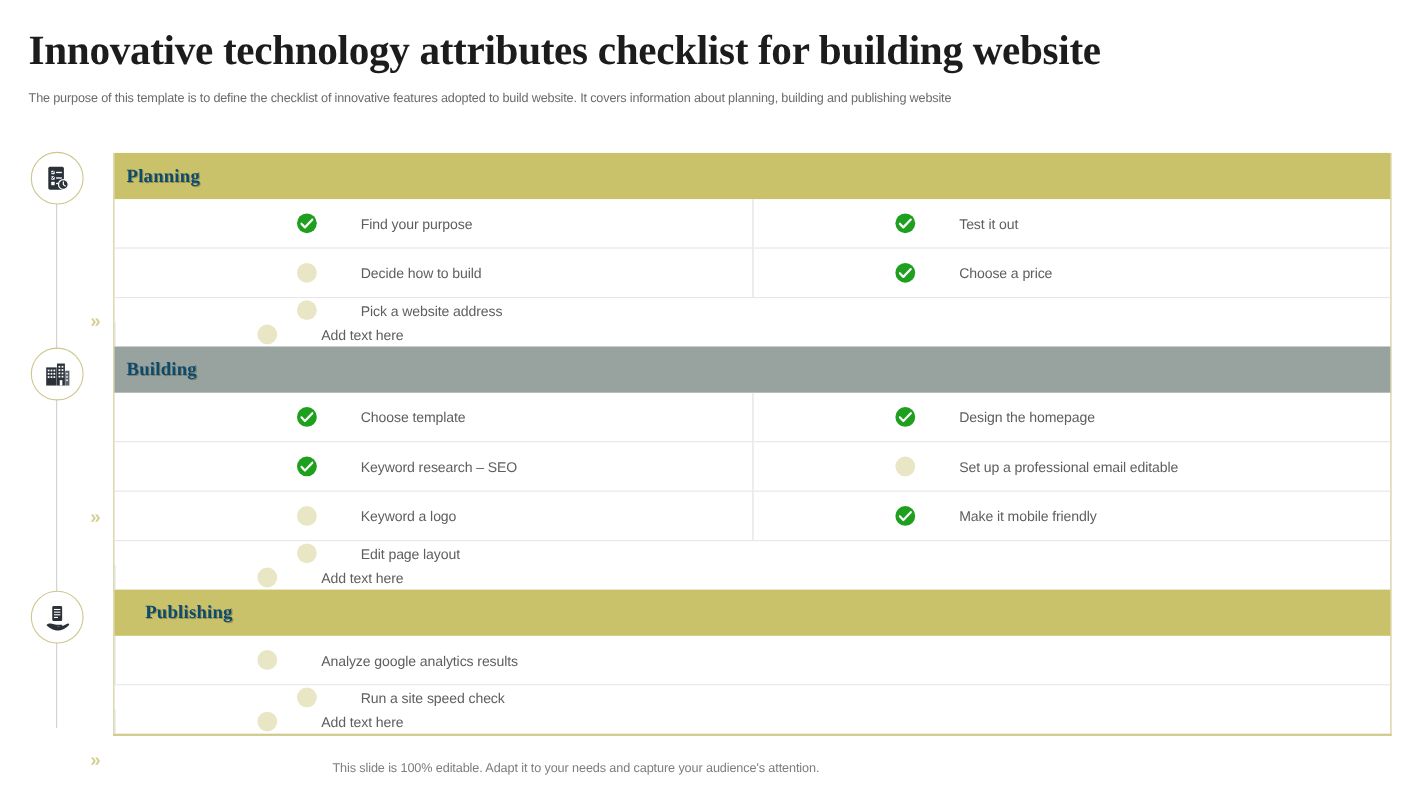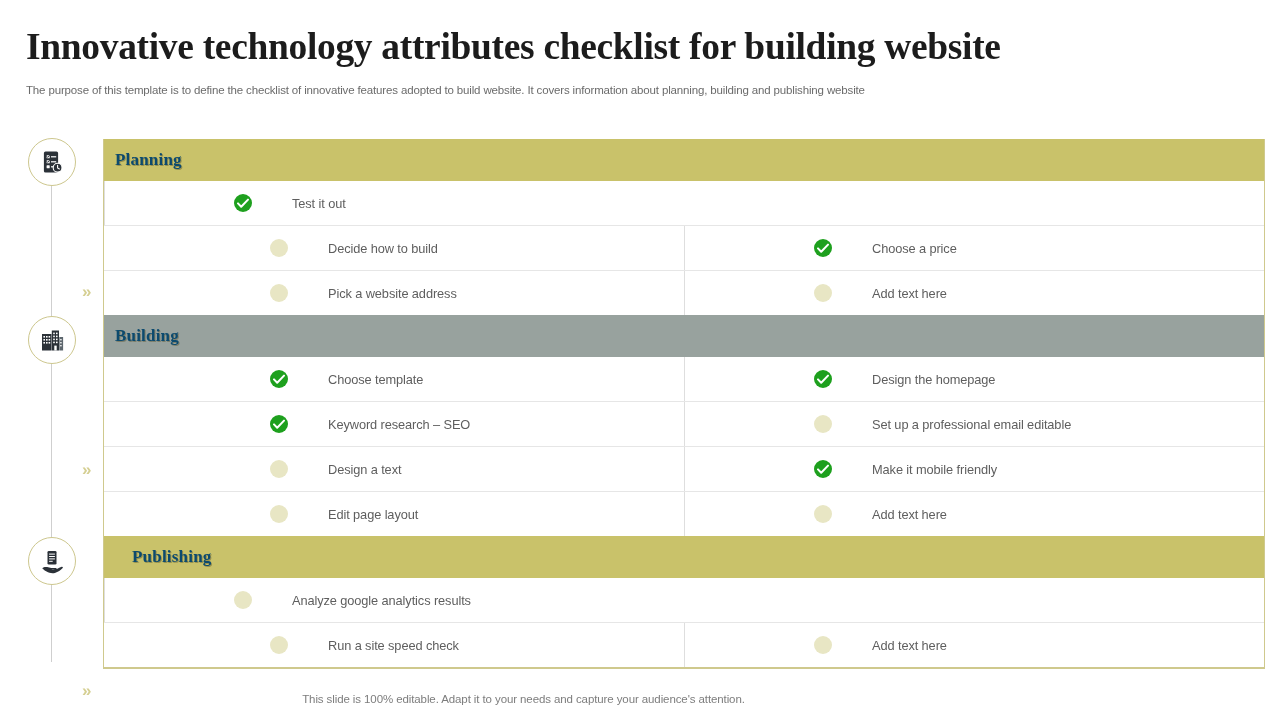--- a/index.html
+++ b/index.html
@@ -108,21 +108,21 @@
     color: #0c4a6e;
     letter-spacing: 0.2px;
     text-shadow: 1px 1px 0 rgba(90,85,45,0.45);
   }
   .rows { display: block; }
   .row {
     display: flex;
     height: 44px;
     border-bottom: 1px solid #e6e6e6;
   }
-  .row:last-child { border-bottom: none; }
+  .row:last-child { border-bottom: none; flex-direction: column; }
   .cell {
     flex: 1 1 50%;
     display: flex;
     align-items: center;
     box-sizing: border-box;
     min-width: 0;
   }
   .cell.left  { padding-left: 166px; }
   .cell.right { padding-left: 129px; border-left: 1px solid #dedede; }
 
@@ -235,20 +235,28 @@
   <div class="rail-chevron" style="top:551px;">»</div>
 </div>
 
 <div id="checklist">
 
   <div class="section-bar" style="background: rgb(201, 194, 106);">
     <span class="section-label">Planning</span>
   </div>
   <div class="rows">
     <div class="row">
+      <div class="cell left">
+        <span class="marker done">
+            <svg width="12" height="11" viewBox="0 0 12 11">
+              <path d="M1 5.4l3.2 3.3L11 1.6" stroke="#fff" stroke-width="2" fill="none" stroke-linecap="round" stroke-linejoin="round"></path>
+            </svg>
+          </span>
+        <span class="item-label">Find your purpose</span>
+      </div>
       <div class="cell right">
         <span class="marker done">
             <svg width="12" height="11" viewBox="0 0 12 11">
               <path d="M1 5.4l3.2 3.3L11 1.6" stroke="#fff" stroke-width="2" fill="none" stroke-linecap="round" stroke-linejoin="round"></path>
             </svg>
           </span>
         <span class="item-label">Test it out</span>
       </div>
     </div>
     <div class="row">
@@ -309,21 +317,21 @@
         <span class="item-label">Keyword research – SEO</span>
       </div>
       <div class="cell right">
         <span class="marker todo"></span>
         <span class="item-label">Set up a professional email editable</span>
       </div>
     </div>
     <div class="row">
       <div class="cell left">
         <span class="marker todo"></span>
-        <span class="item-label">Design a text</span>
+        <span class="item-label">Keyword a logo</span>
       </div>
       <div class="cell right">
         <span class="marker done">
             <svg width="12" height="11" viewBox="0 0 12 11">
               <path d="M1 5.4l3.2 3.3L11 1.6" stroke="#fff" stroke-width="2" fill="none" stroke-linecap="round" stroke-linejoin="round"></path>
             </svg>
           </span>
         <span class="item-label">Make it mobile friendly</span>
       </div>
     </div>

